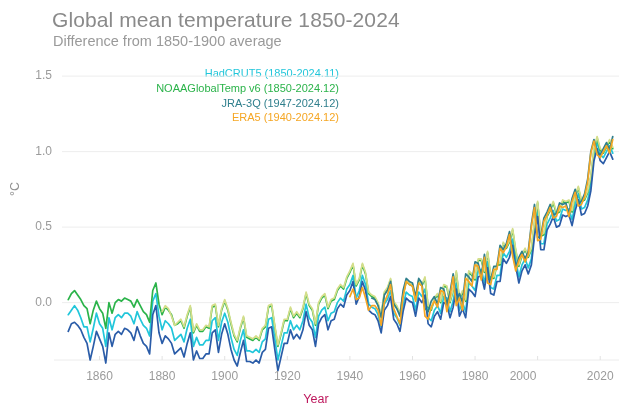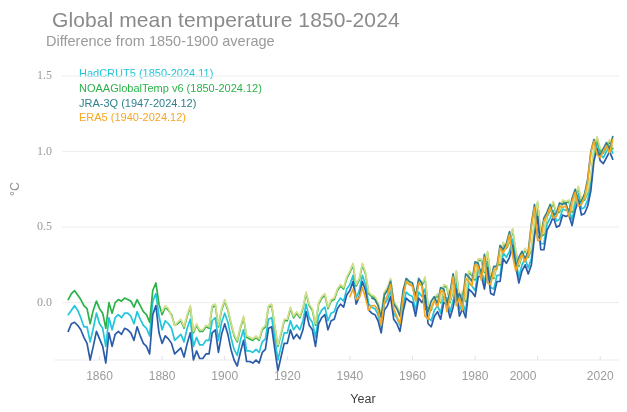--- a/index.html
+++ b/index.html
@@ -20,63 +20,62 @@
     position: absolute;
     left: 52px; top: 8px;
     font-size: 21px;
     color: #8a8a8a;
     font-weight: 400;
     letter-spacing: 0.1px;
     white-space: nowrap;
   }
   #chart-subtitle {
     position: absolute;
-    left: 46px; top: 33px;
+    left: 53px; top: 33px;
     font-size: 14.5px;
     color: #9a9a9a;
     font-weight: 400;
     white-space: nowrap;
   }
   #legend {
     position: absolute;
     left: 79px; top: 66px;
     width: 260px;
+    text-align: right;
   }
   .legend-item {
     font-size: 11px;
     line-height: 14.8px;
     white-space: nowrap;
     font-weight: 400;
   }
   #plot-svg {
     position: absolute;
     left: 0; top: 0;
   }
   .ytick-label {
     position: absolute;
     font-size: 12px;
     color: #9b9b9b;
     text-align: right;
     width: 34px;
-    font-family: Liberation Serif, serif;
   }
   .xtick-label {
     position: absolute;
     font-size: 12px;
     color: #9b9b9b;
     text-align: center;
     width: 46px;
   }
   #xaxis-title {
     position: absolute;
     left: 316px; top: 392px;
     transform: translateX(-50%);
     font-size: 12.5px;
-    color: #404040;
-    margin-left: 47px;
+    color: #be185d;
   }
   #yaxis-title {
     position: absolute;
     left: 8px; top: 196px;
     font-size: 12.5px;
     color: #8f8f8f;
     transform: rotate(-90deg);
     transform-origin: left top;
     white-space: nowrap;
   }

